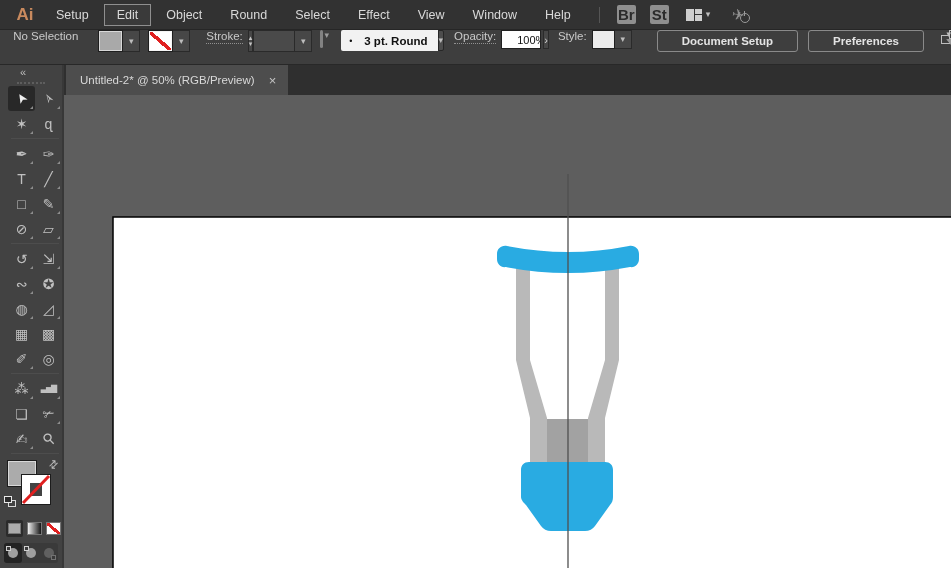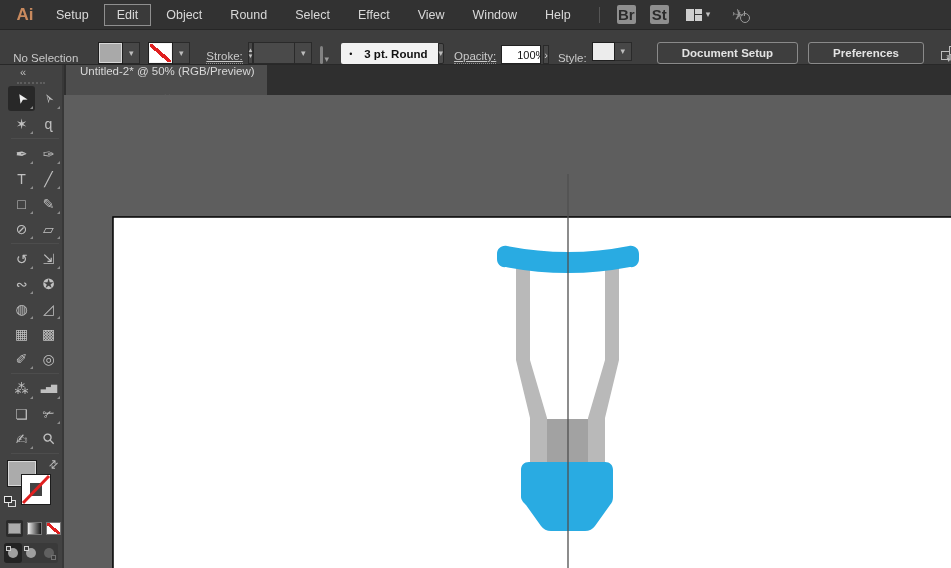--- a/index.html
+++ b/index.html
@@ -26,26 +26,26 @@
   .gpu-wrap { display:flex; align-items:center; margin-left:22px; }
   .plane-glyph { color:#8f8f8f; font-size:15px; transform:rotate(8deg); display:inline-block; }
   .power-circ { width:10px; height:10px; border:1.5px solid #9a9a9a; border-radius:50%;
     margin-left:-5px; margin-top:6px; position:relative; }
   .power-circ::after { content:""; position:absolute; left:3px; top:-3px; width:1.5px;
     height:5px; background:#9a9a9a; }
 
   
   #controlbar { position:absolute; left:0; top:29px; width:951px; height:36px;
     background:#3e3e3e; border-top:1px solid #262626; border-bottom:1px solid #282828;
-    display:flex; align-items:flex-end; padding-left:3px; }
+    display:flex; align-items:flex-start; padding-left:3px; }
   .drag-dots { width:6px; height:22px; margin-right:10px;
     background-image:repeating-linear-gradient(#6a6a6a 0 1px, transparent 1px 3px);
     background-size:4px 100%; background-repeat:no-repeat; background-position:1px 0; }
   .cb-label { color:#c9c9c9; font-size:11.5px; white-space:nowrap; }
-  .cb-label.dotted { border-bottom:1px dotted #909090; padding-bottom:1px;text-decoration:underline; }
+  .cb-label.dotted { border-bottom:1px dotted #909090; padding-bottom:1px; }
   .dd { display:flex; align-items:stretch; height:22px; margin:0 4px; }
   .swatch-fill { width:25px; height:22px; background:#a9a9a9; border:1px solid #1f1f1f;
     box-shadow:inset 0 0 0 1px #d8d8d8; }
   .swatch-none { width:25px; height:22px; border:1px solid #1f1f1f;
     background:linear-gradient(to top right, #fff 43%, #e02020 43% 55%, #fff 55%);
     box-shadow:inset 0 0 0 1px #f5f5f5; }
   .dd-chev { width:17px; display:flex; align-items:center; justify-content:center;
     background:#474747; border:1px solid #2a2a2a; border-left:none; }
   .stepper { width:16px; height:22px; background:#474747; border:1px solid #2a2a2a;
     display:flex; flex-direction:column; align-items:center; justify-content:center; }
@@ -127,21 +127,21 @@
   .mode-circ { width:10px; height:10px; border-radius:50%; background:#9f9f9f; position:relative; }
   .mode-sq { position:absolute; left:-2px; top:-2px; width:5px; height:5px;
     background:#3a3a3a; border:1px solid #cfcfcf; }
   .mode.inside .mode-sq { left:auto; right:-2px; top:auto; bottom:-2px; }
   .mode.dim { opacity:0.38; }
 
   
   #tabbar { position:absolute; left:64px; top:65px; right:0; height:30px;
     background:#2f2f2f; display:flex; align-items:stretch; }
   .doc-tab { background:#4d4d4d; display:flex; align-items:center; gap:14px;
-    padding:0 12px 0 14px; margin-left:2px;flex-direction:column; }
+    padding:0 12px 0 14px; margin-left:2px; }
   .doc-tab .title { color:#d8d8d8; font-size:11.5px; white-space:nowrap; }
   .tab-close { color:#c4c4c4; font-size:13px; line-height:1; }
 
   
   #canvas { position:absolute; left:64px; top:95px; right:0; bottom:0; background:#5e5e5e; }
   #canvas svg { position:absolute; left:0; top:0; }
 </style>
 </head>
 <body>
 

